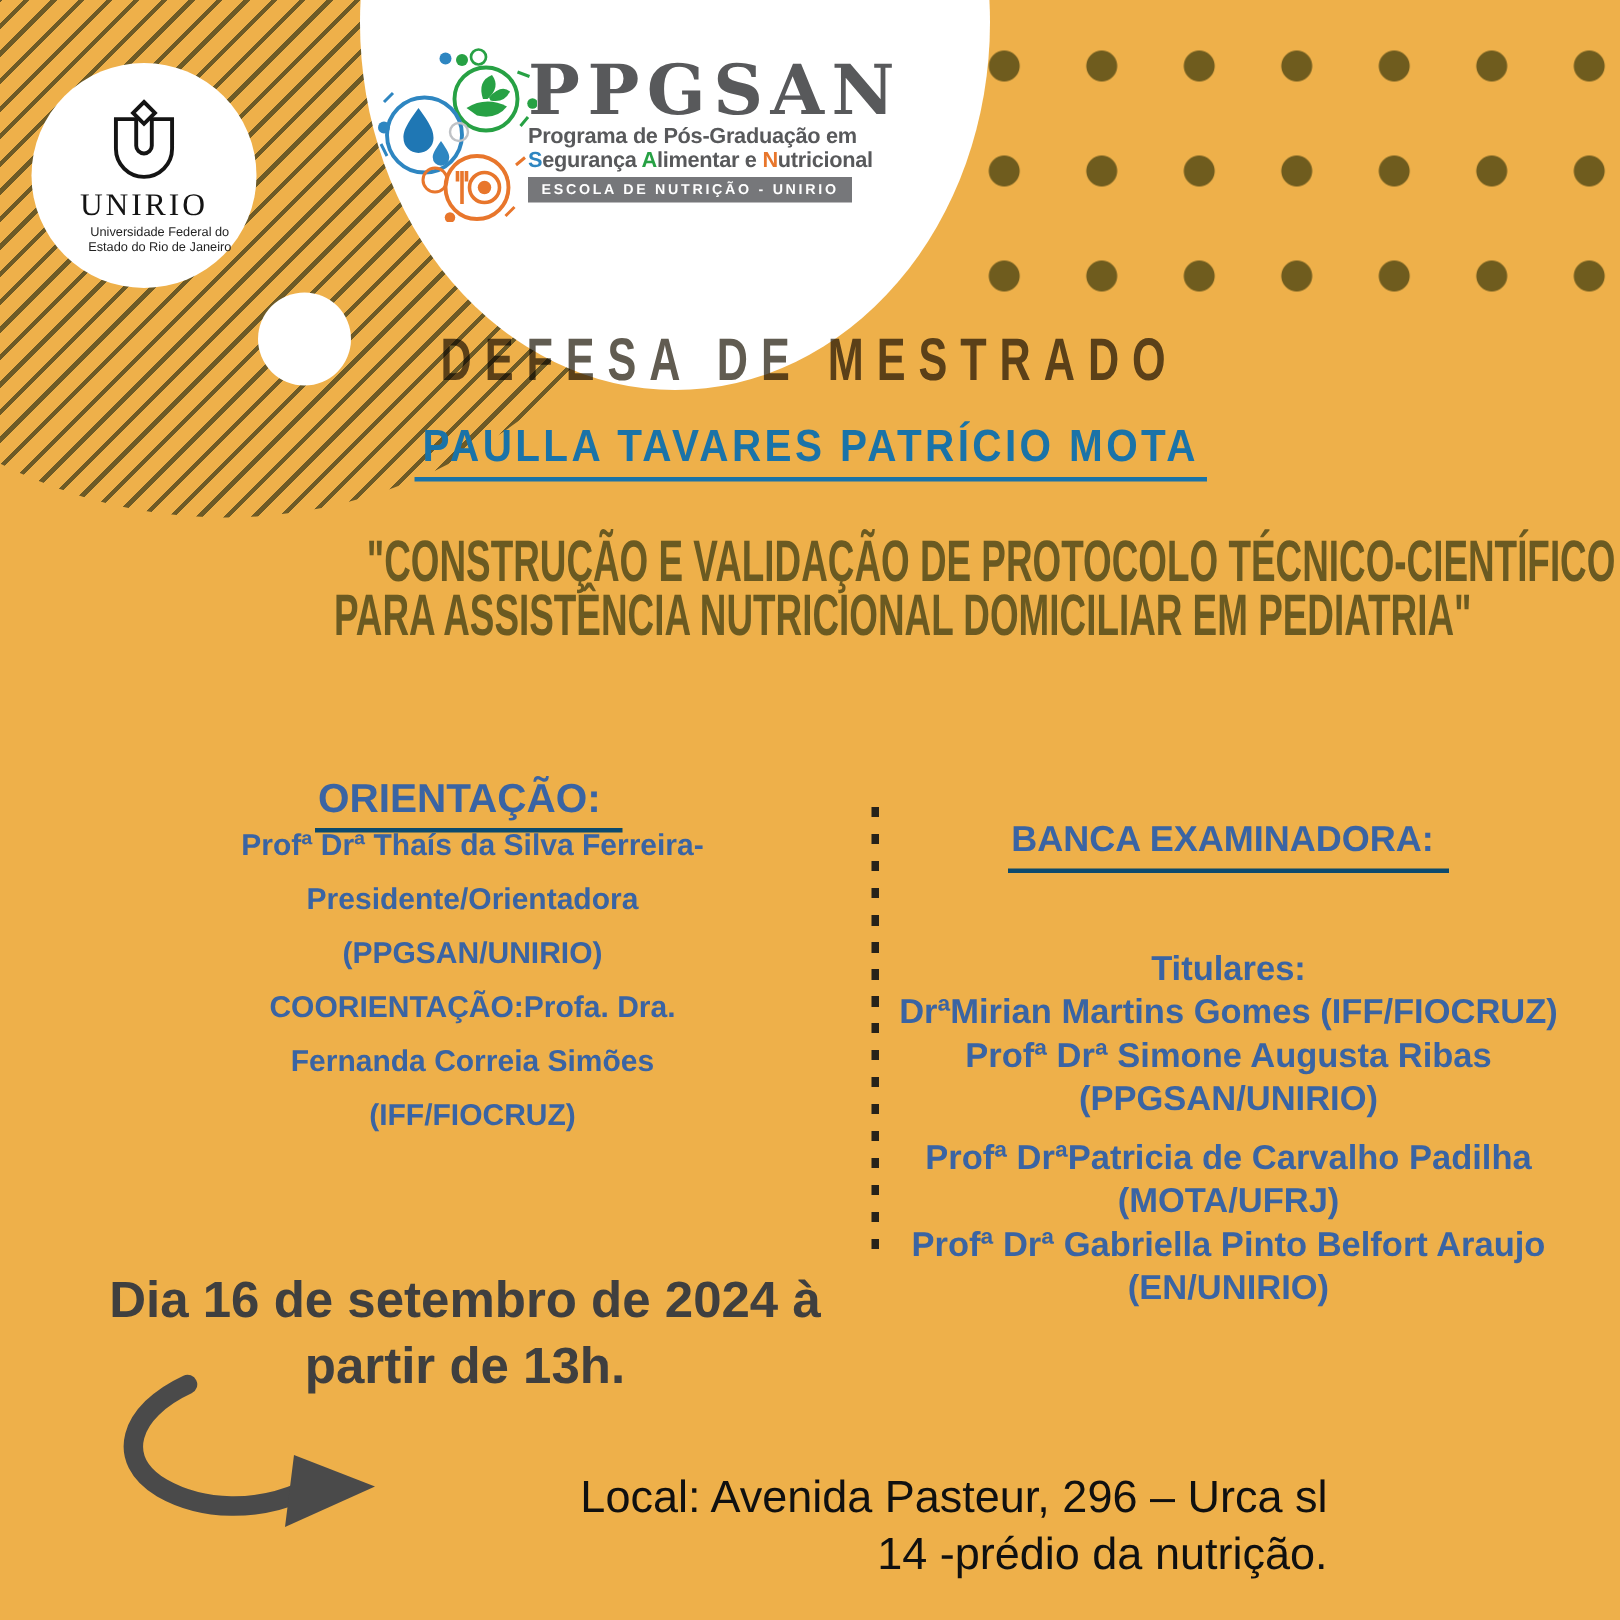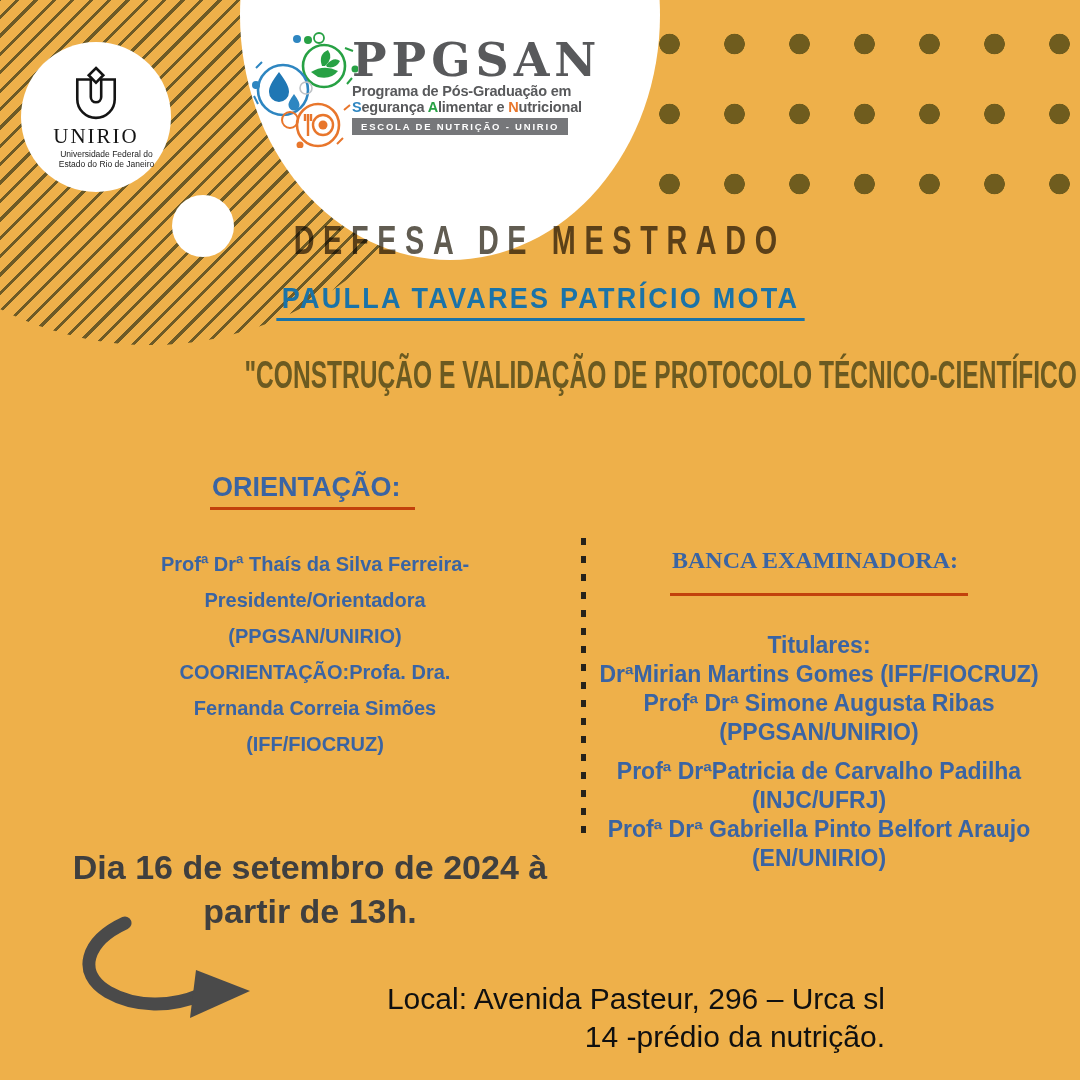--- a/index.html
+++ b/index.html
@@ -48,31 +48,31 @@
   .main-title .squeeze{transform:scaleX(0.72);}
 
   .candidate{top:281px;font-size:30px;font-weight:800;letter-spacing:2.5px;color:#1a73a8;}
   .candidate .squeeze{transform:scaleX(0.9);border-bottom:3px solid #1a73a8;padding:0 6px 3px 6px;}
 
   .thesis{top:357px;font-size:39px;font-weight:bold;color:#6b5a21;line-height:36px;}
   .thesis .squeeze{transform:scaleX(0.63);}
 
   .section-heading{font-weight:bold;color:#3a64a3;}
   .orientacao-heading{left:210px;top:472px;font-size:27px;}
-  .orientacao-heading .hd{display:inline-block;border-bottom:3px solid #c2410c;padding:0 14px 4px 2px;}
+  .orientacao-heading .hd{display:inline-block;border-bottom:3px solid #0c4a6e;padding:0 14px 4px 2px;margin-top:45px;}
 
   .left-col{left:55px;top:546px;width:520px;text-align:center;
     font-size:20px;font-weight:bold;color:#3a64a3;line-height:36px;}
 
   .dotted-sep{left:581px;top:538px;width:5px;height:300px;
     background:repeating-linear-gradient(180deg,#26221a 0 7px,rgba(0,0,0,0) 7px 18px);}
 
   .right-col{left:584px;width:470px;text-align:center;color:#3a64a3;font-weight:bold;}
   .banca-heading{top:546px;font-size:24px;}
-  .banca-heading .hd{display:inline-block;border-bottom:3px solid #c2410c;padding:0 10px 19px 2px;font-family:Liberation Serif, serif;}
+  .banca-heading .hd{display:inline-block;border-bottom:3px solid #0c4a6e;padding:0 10px 5px 2px;}
   .titulares{top:631px;font-size:23px;line-height:29px;}
   .suplentes{top:757px;font-size:23px;line-height:29px;}
 
   .schedule{left:60px;top:845px;width:500px;text-align:center;
     font-size:34px;font-weight:bold;color:#3f3f3f;line-height:44px;}
 
   .location{left:285px;top:980px;width:600px;text-align:right;
     font-size:30px;font-weight:normal;color:#101010;line-height:38px;}
 </style>
 </head>
@@ -139,20 +139,21 @@
     <div class="ppgsan-sub"><span class="ltr-blue">S</span><span>egurança </span><span class="ltr-green">A</span><span>limentar e </span><span class="ltr-orange">N</span><span>utricional</span></div>
     <div class="ppgsan-badge">ESCOLA DE NUTRIÇÃO - UNIRIO</div>
   </div>
 
   <div class="abs center-line candidate">
     <span class="squeeze">PAULLA TAVARES PATRÍCIO MOTA</span>
   </div>
 
   <div class="abs center-line thesis">
     <div><span class="squeeze">"CONSTRUÇÃO E VALIDAÇÃO DE PROTOCOLO TÉCNICO-CIENTÍFICO</span></div>
+    <div><span class="squeeze">PARA ASSISTÊNCIA NUTRICIONAL DOMICILIAR EM PEDIATRIA"</span></div>
   </div>
 
   <div class="abs section-heading orientacao-heading">
     <span class="hd">ORIENTAÇÃO:</span>
   </div>
 
   <div class="abs left-col">
     <div>Profª Drª Thaís da Silva Ferreira-</div>
     <div>Presidente/Orientadora</div>
     <div>(PPGSAN/UNIRIO)</div>
@@ -167,21 +168,21 @@
     <span class="hd">BANCA EXAMINADORA:</span>
   </div>
   <div class="abs right-col titulares">
     <div>Titulares:</div>
     <div>DrªMirian Martins Gomes (IFF/FIOCRUZ)</div>
     <div>Profª Drª Simone Augusta Ribas</div>
     <div>(PPGSAN/UNIRIO)</div>
   </div>
   <div class="abs right-col suplentes">
     <div>Profª DrªPatricia de Carvalho Padilha</div>
-    <div>(INJC/UFRJ)</div>
+    <div>(MOTA/UFRJ)</div>
     <div>Profª Drª Gabriella Pinto Belfort Araujo</div>
     <div>(EN/UNIRIO)</div>
   </div>
 
   <div class="abs schedule">
     <div>Dia 16 de setembro de 2024 à</div>
     <div>partir de 13h.</div>
   </div>
 
   <svg class="abs" style="left:70px;top:915px;" width="200" height="110" viewBox="0 0 200 110">

